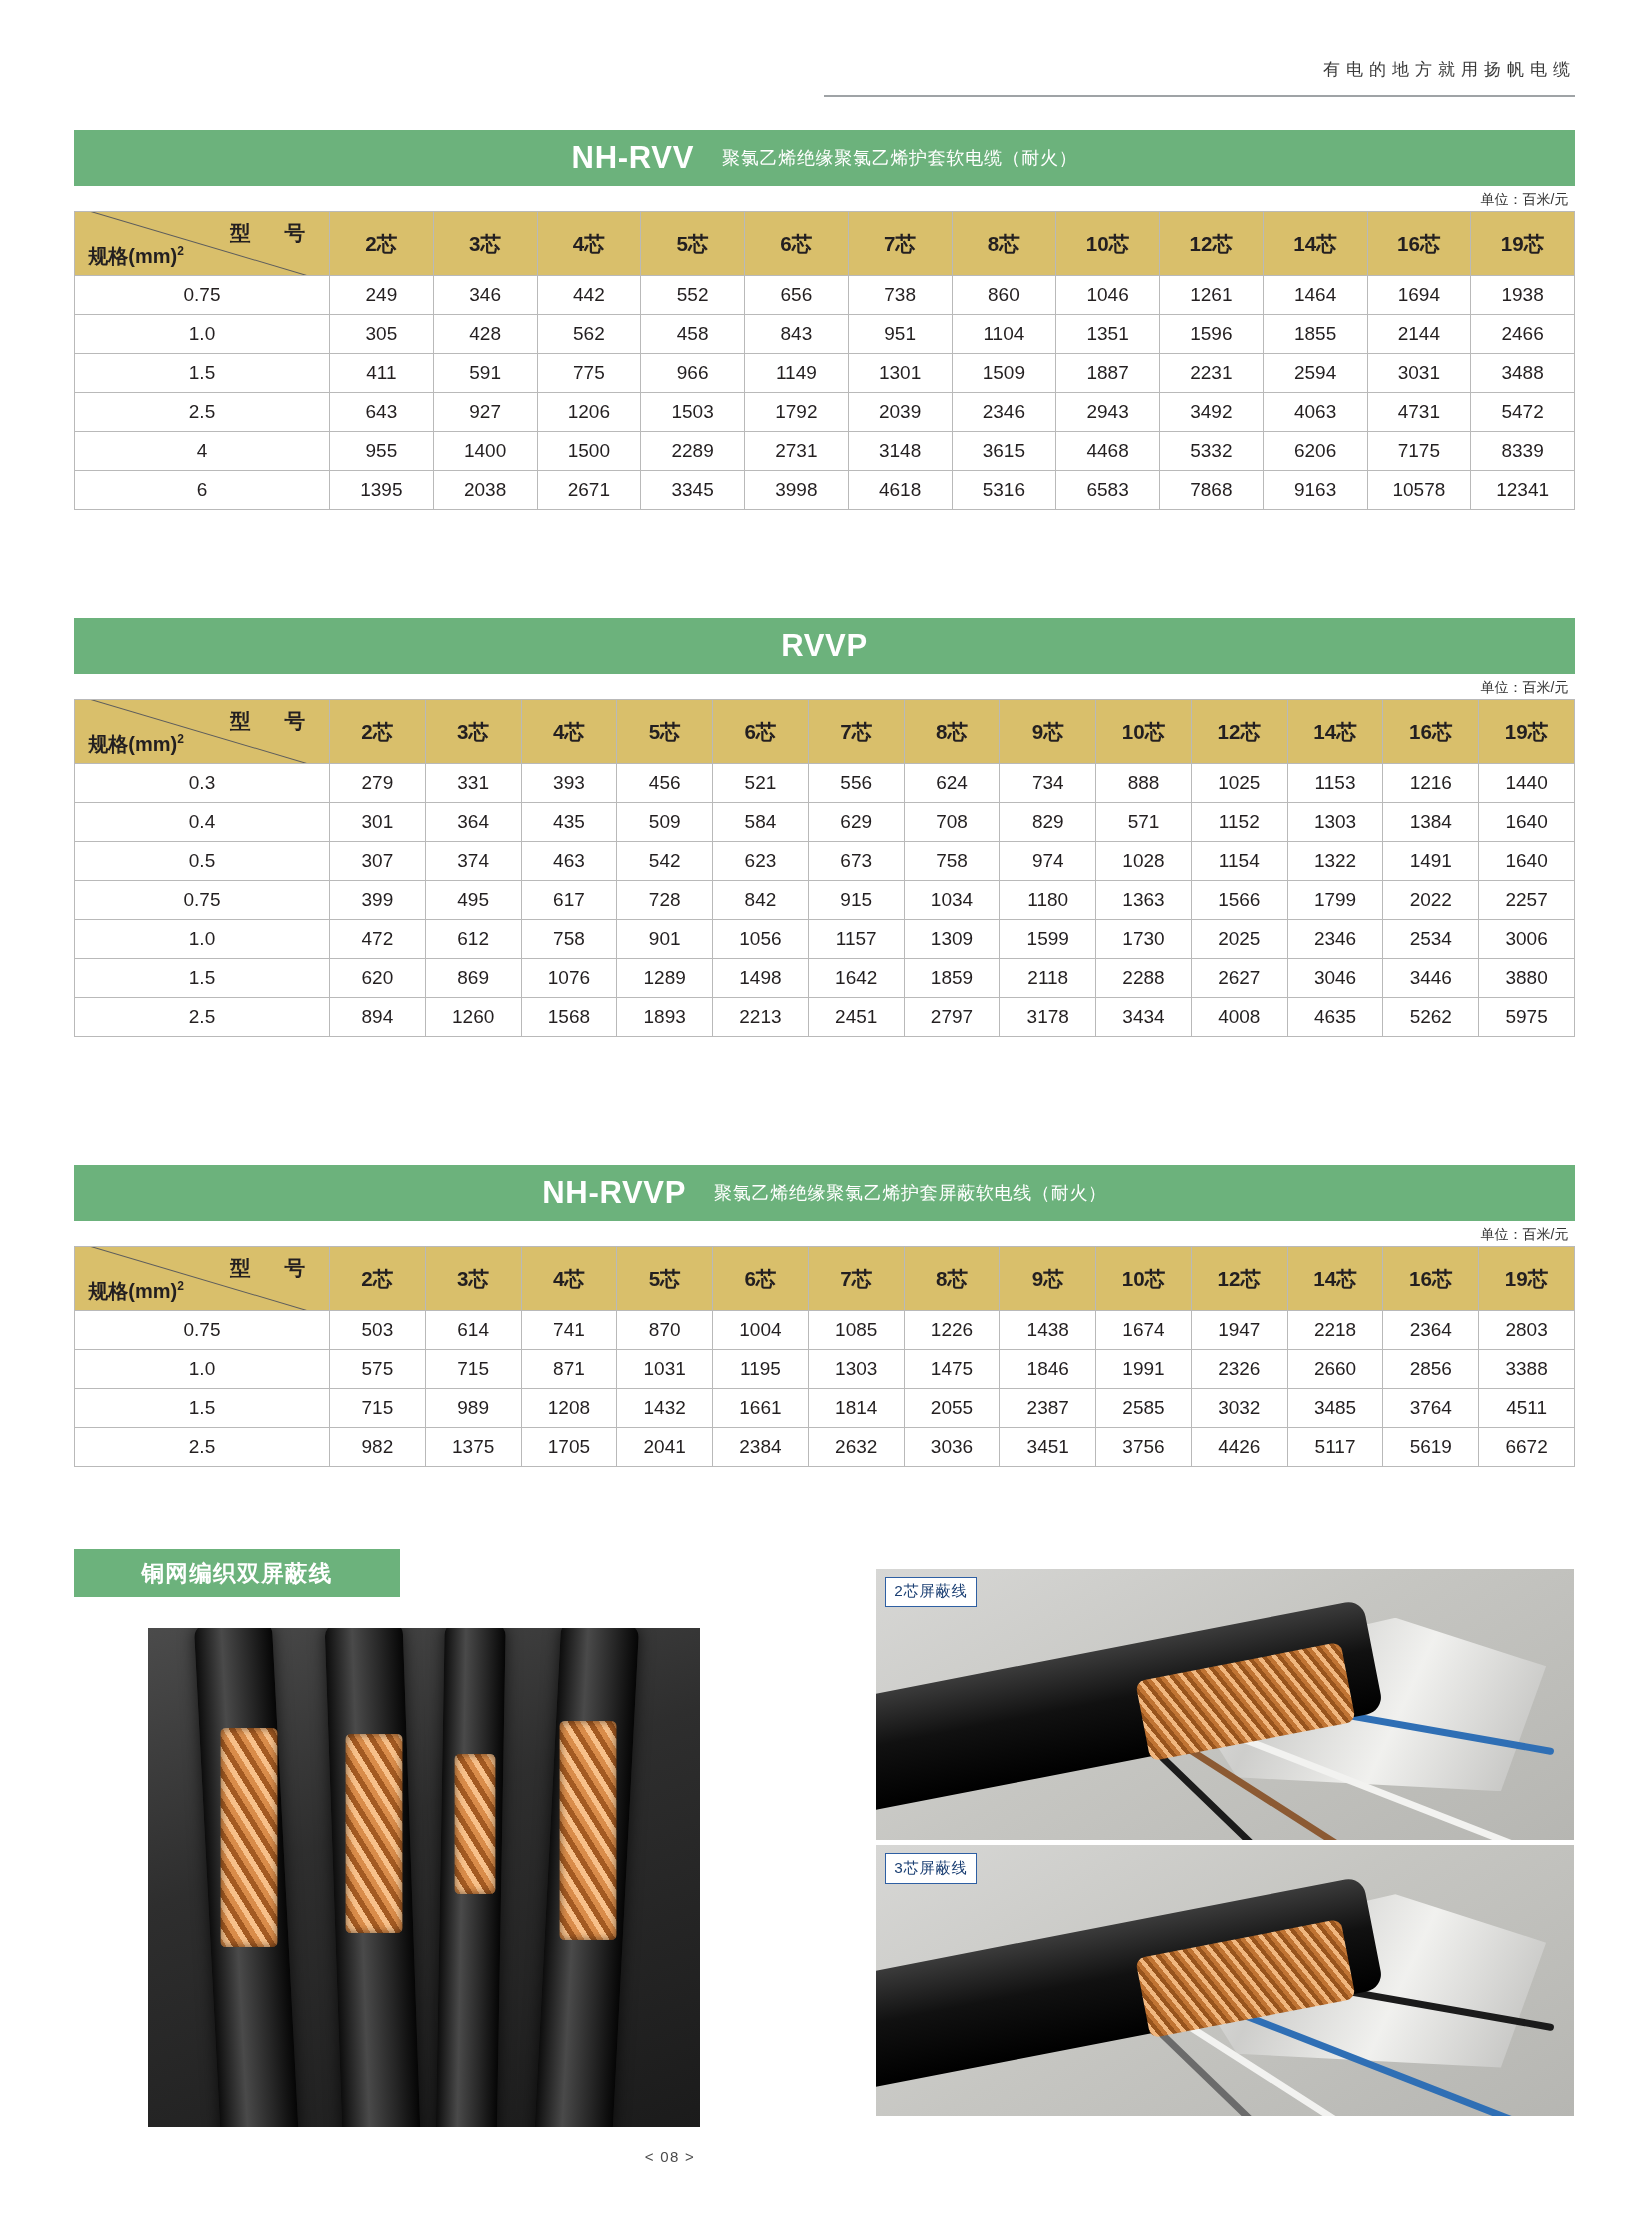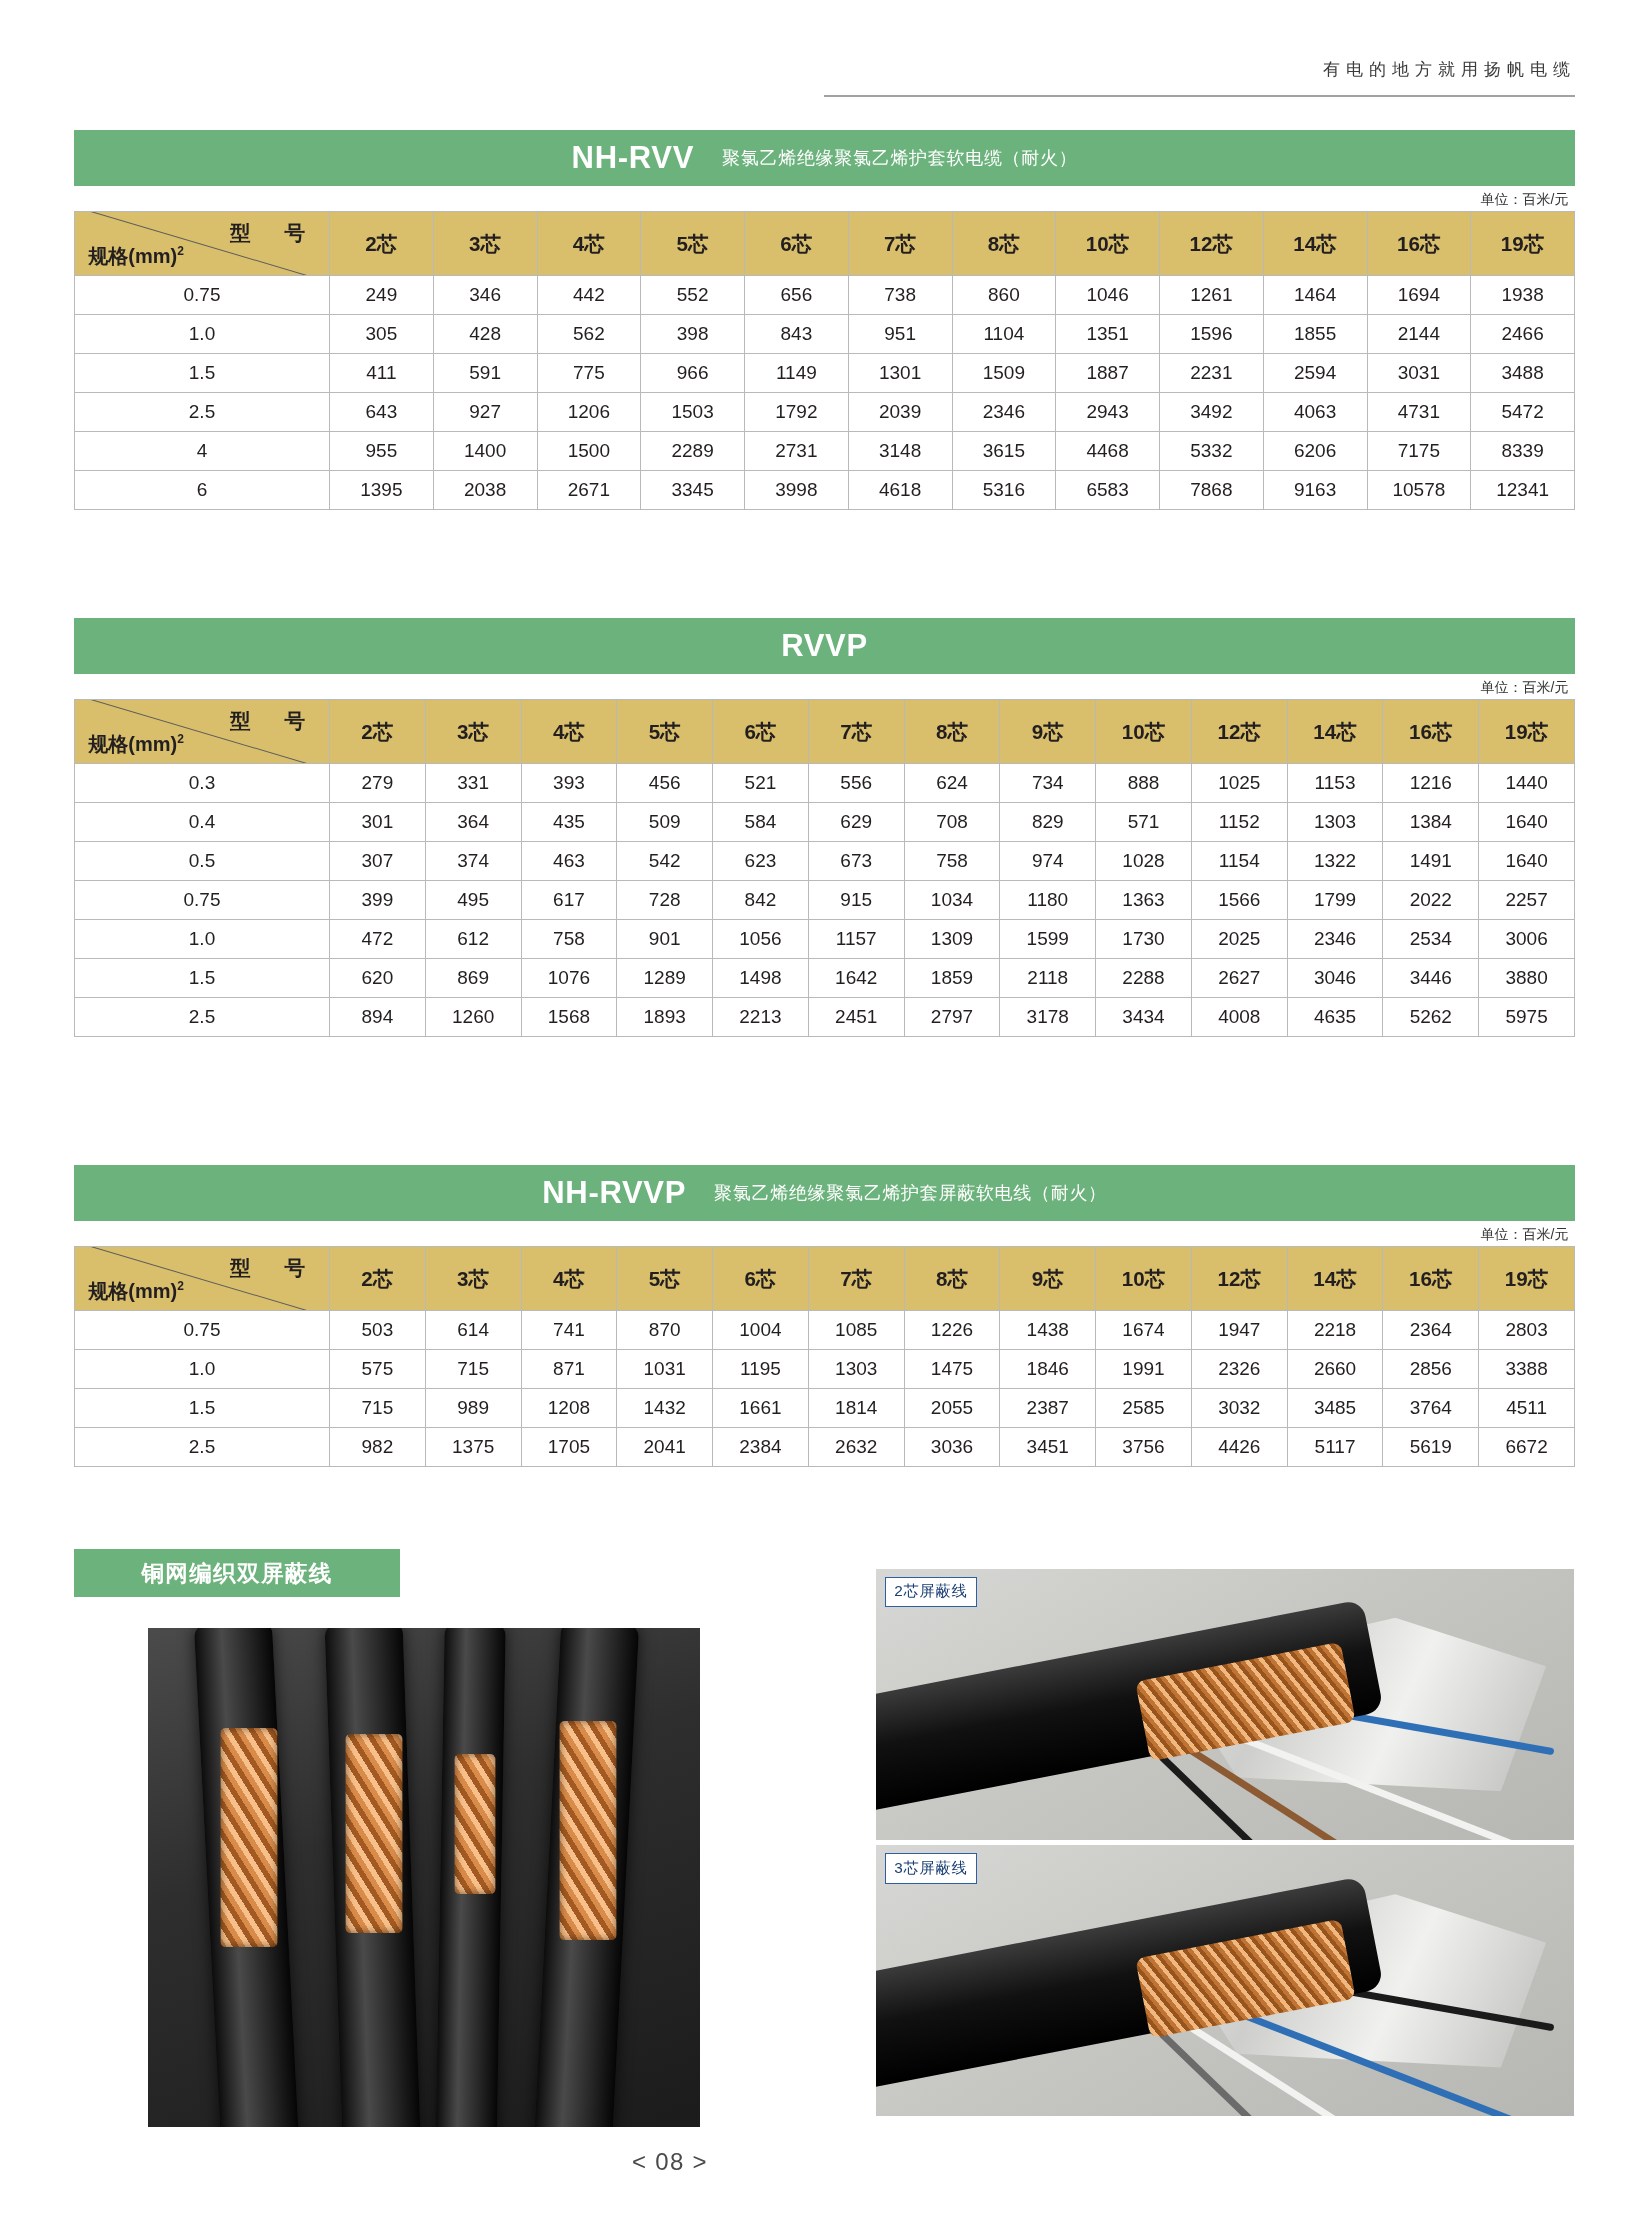--- a/index.html
+++ b/index.html
@@ -247,21 +247,21 @@
     z-index: 5;
     white-space: nowrap;
   }
 
   .page-number {
     position: absolute;
     left: 0;
     width: 1340px;
     top: 2148px;
     text-align: center;
-    font-size: 24px;
+    font-size: 15px;
     color: #4a4a4a;
     letter-spacing: 1.3px;
   }
 </style>
 </head>
 <body>
 
 <div class="page-header">
   <div class="header-rule"></div>
 </div>
@@ -309,21 +309,21 @@
           <td>1261</td>
           <td>1464</td>
           <td>1694</td>
           <td>1938</td>
         </tr>
         <tr>
           <td class="spec">1.0</td>
           <td>305</td>
           <td>428</td>
           <td>562</td>
-          <td>398</td>
+          <td>458</td>
           <td>843</td>
           <td>951</td>
           <td>1104</td>
           <td>1351</td>
           <td>1596</td>
           <td>1855</td>
           <td>2144</td>
           <td>2466</td>
         </tr>
         <tr>

